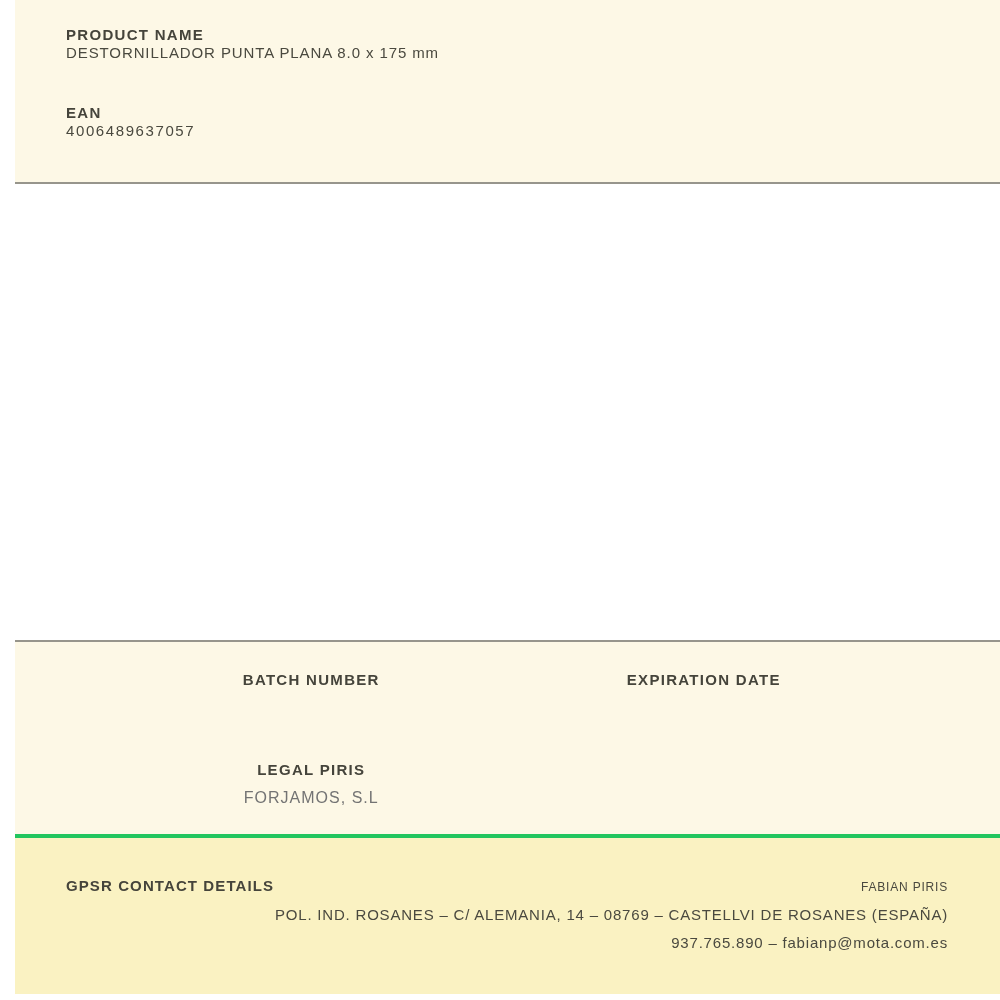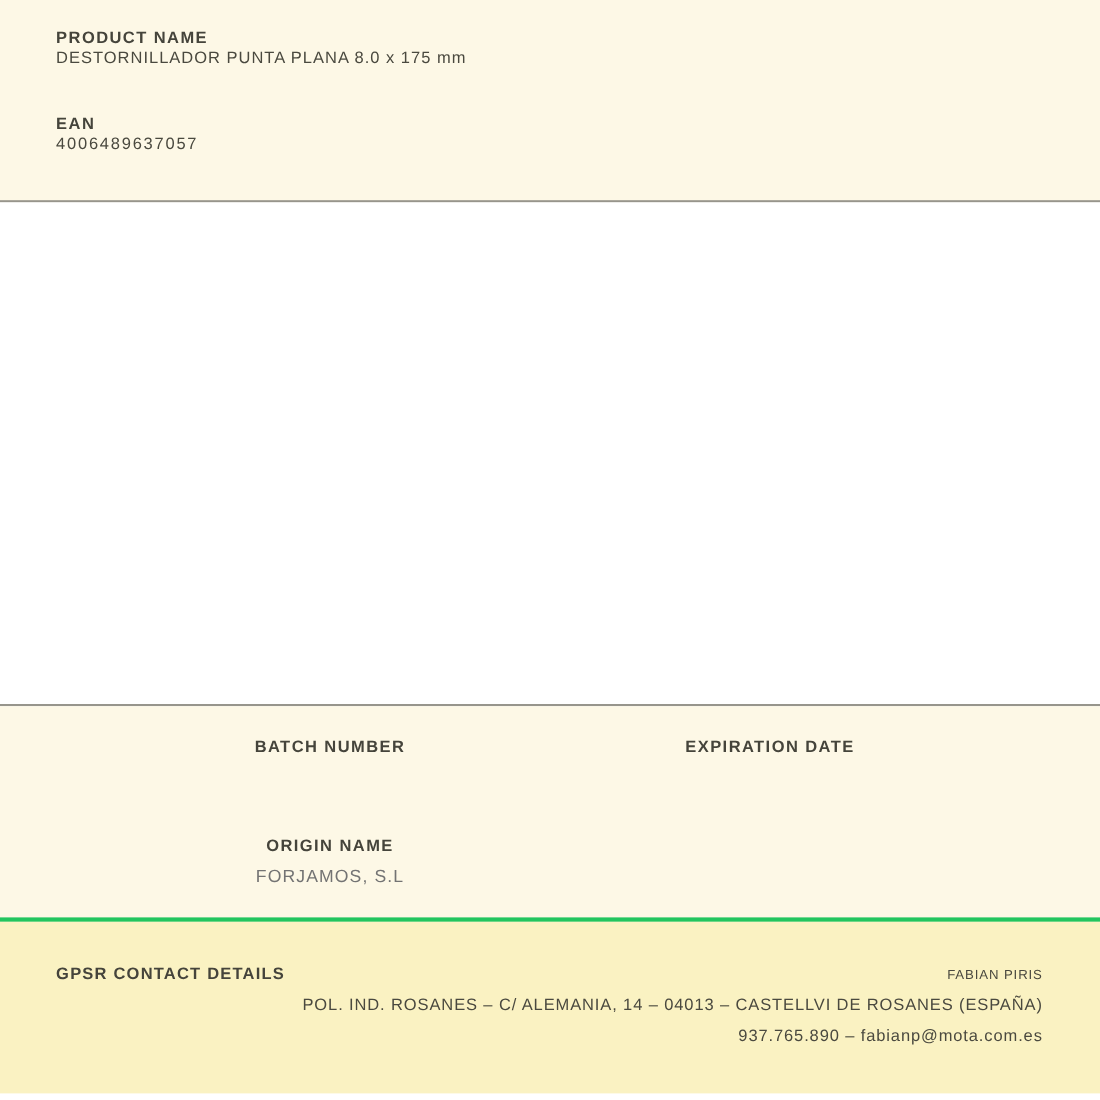--- a/index.html
+++ b/index.html
@@ -6,20 +6,21 @@
   html, body {
     width: 1000px;
     font-family: "Liberation Sans", "DejaVu Sans", sans-serif;
   }
   .page {
     width: 1000px;
     height: 1000px;
     background: #ffffff;
     color: #47463d;
     overflow: hidden;
+    padding-left: 15px;
   }
 
   
   .section-top {
     height: 184px;
     background: #fdf8e6;
     border-bottom: 2px solid #97958c;
     padding: 26px 51px 0 51px;
   }
   .field-label {
@@ -136,30 +137,30 @@
         <div class="detail-label">BATCH NUMBER</div>
         <div class="detail-value"></div>
       </div>
 
       <div class="detail-cell">
         <div class="detail-label">EXPIRATION DATE</div>
         <div class="detail-value"></div>
       </div>
 
       <div class="detail-cell">
-        <div class="detail-label">ORIGIN NAME</div>
+        <div class="detail-label">LEGAL PIRIS</div>
         <div class="detail-value">FORJAMOS, S.L</div>
       </div>
 
 
     </div>
   </section>
 
   <section class="section-contact">
     <div class="contact-row-1">
       <span class="contact-heading">GPSR CONTACT DETAILS</span>
       <span class="contact-name">FABIAN PIRIS</span>
     </div>
-    <div class="contact-line">POL. IND. ROSANES – C/ ALEMANIA, 14 – 04013 – CASTELLVI DE ROSANES (ESPAÑA)</div>
+    <div class="contact-line">POL. IND. ROSANES – C/ ALEMANIA, 14 – 08769 – CASTELLVI DE ROSANES (ESPAÑA)</div>
     <div class="contact-line">937.765.890 – fabianp@mota.com.es</div>
   </section>
 
 </div>
 
 </body></html>

